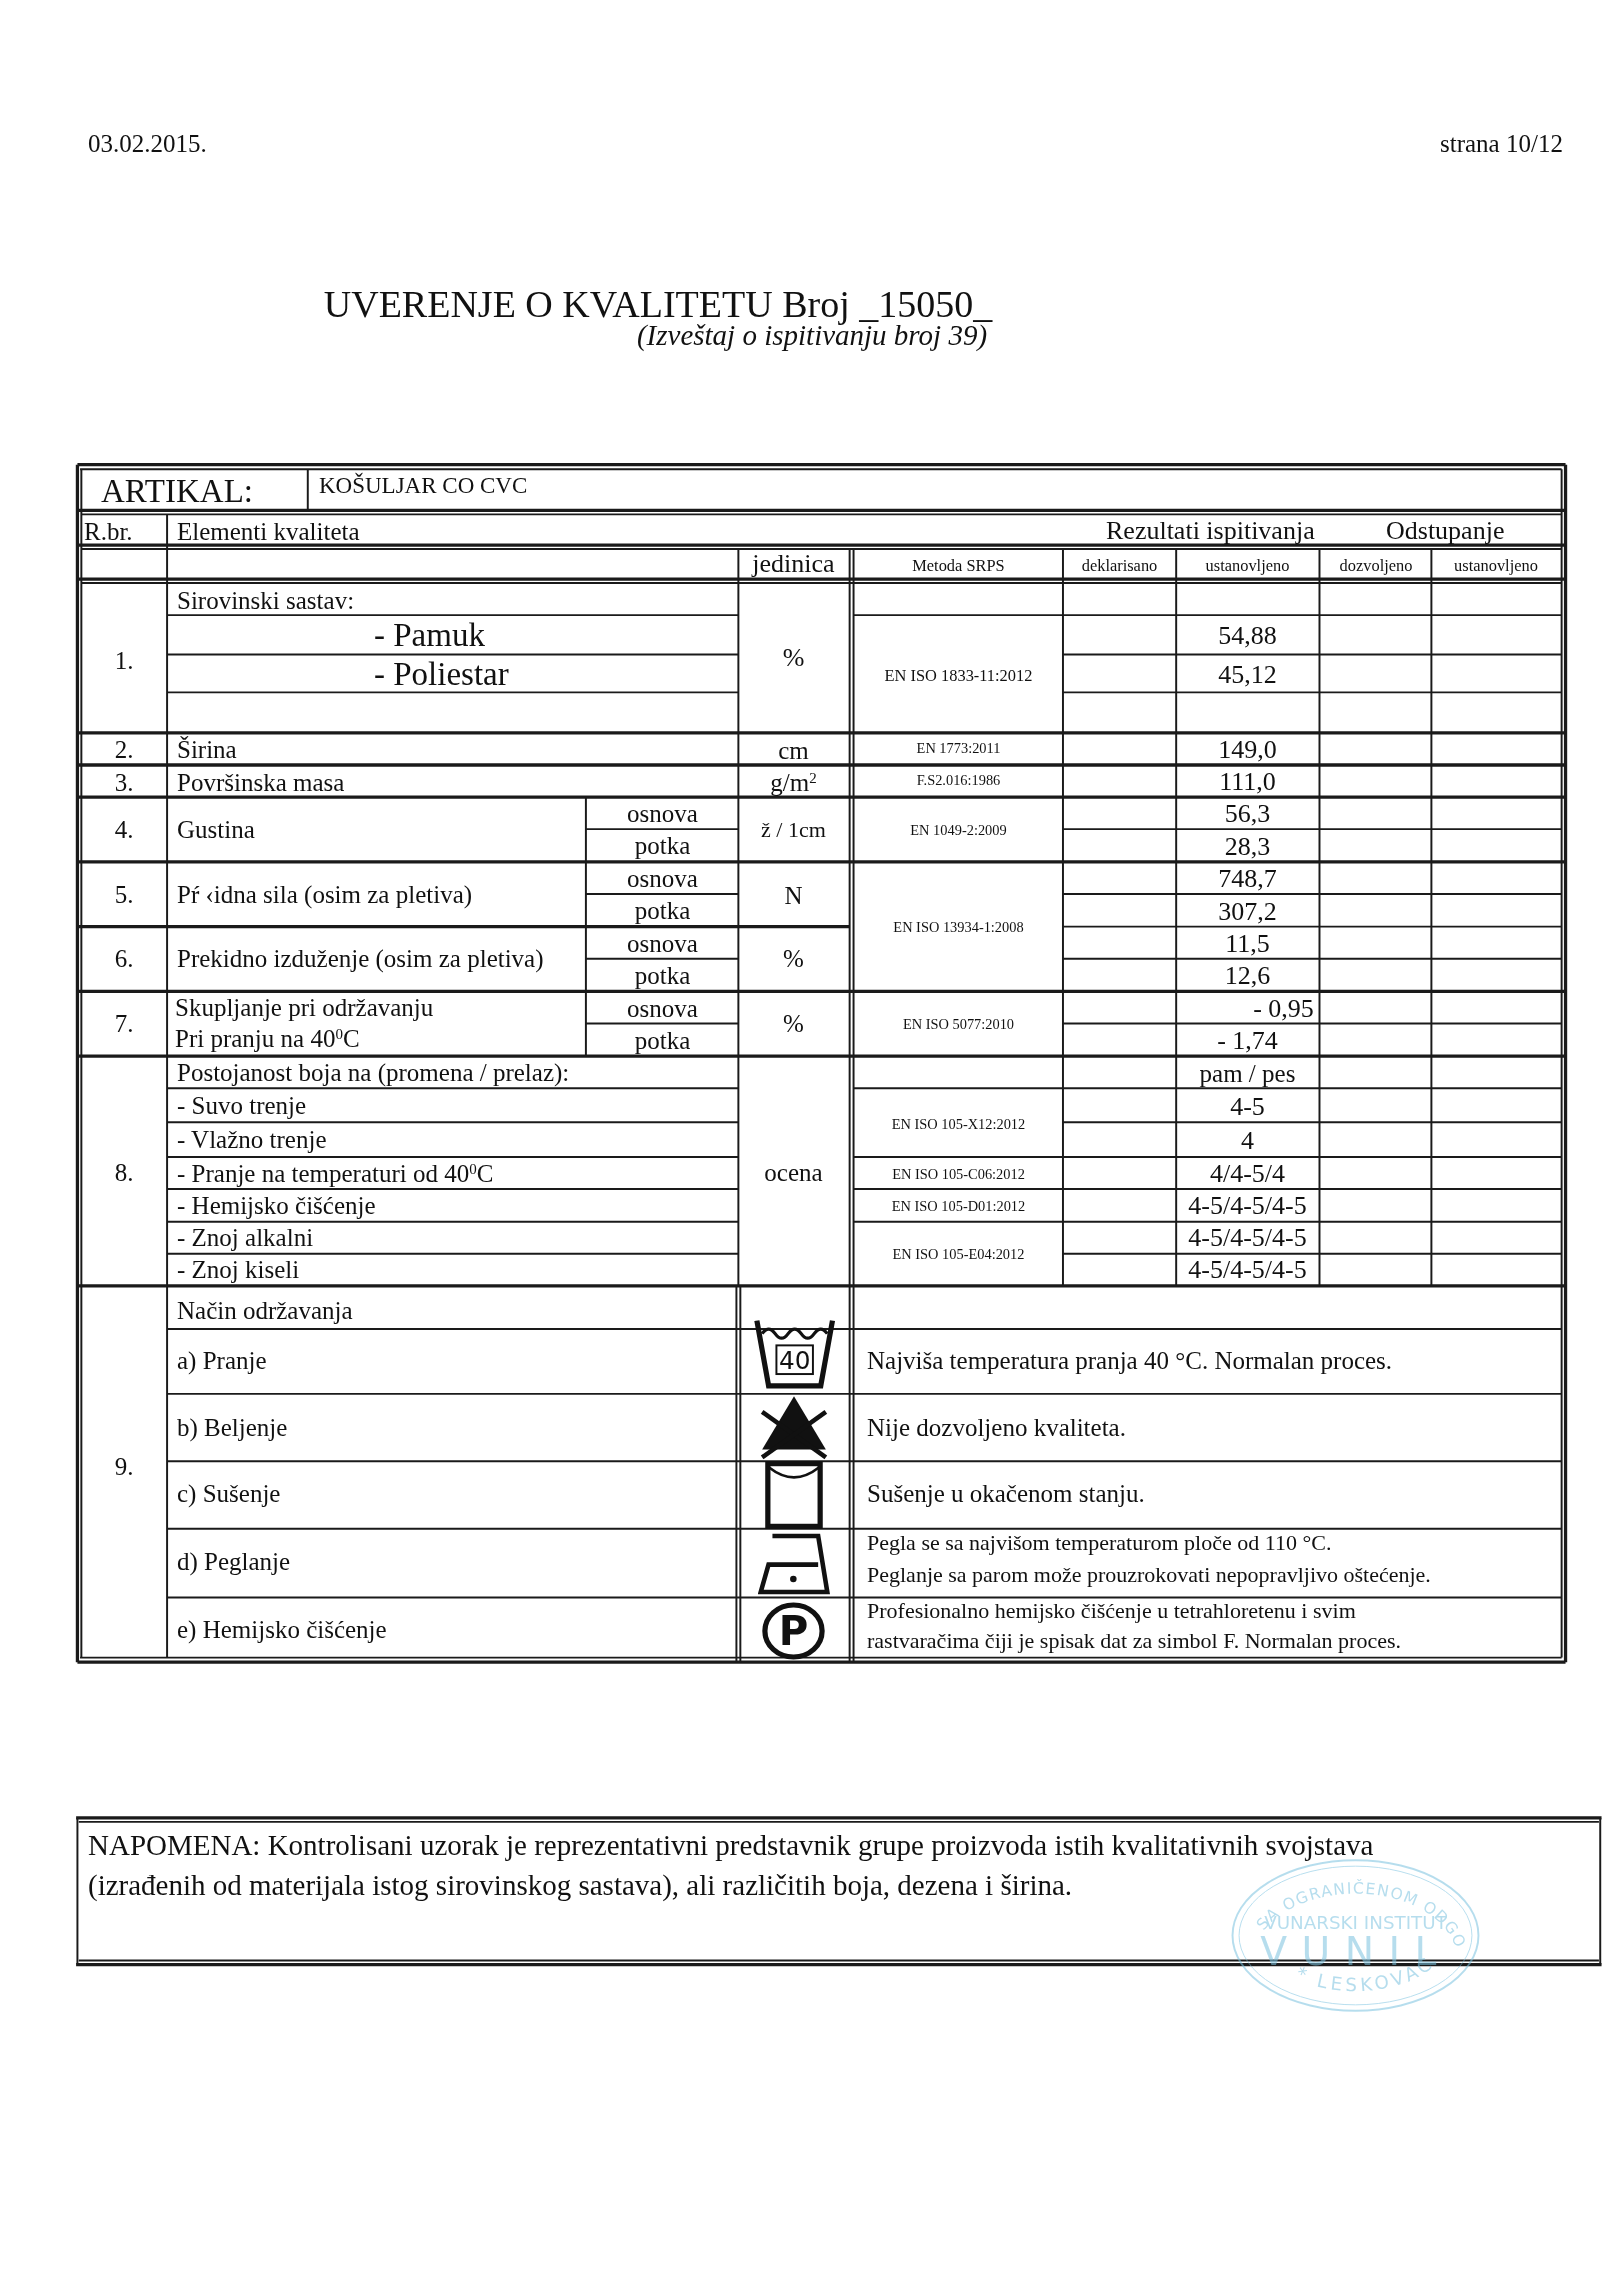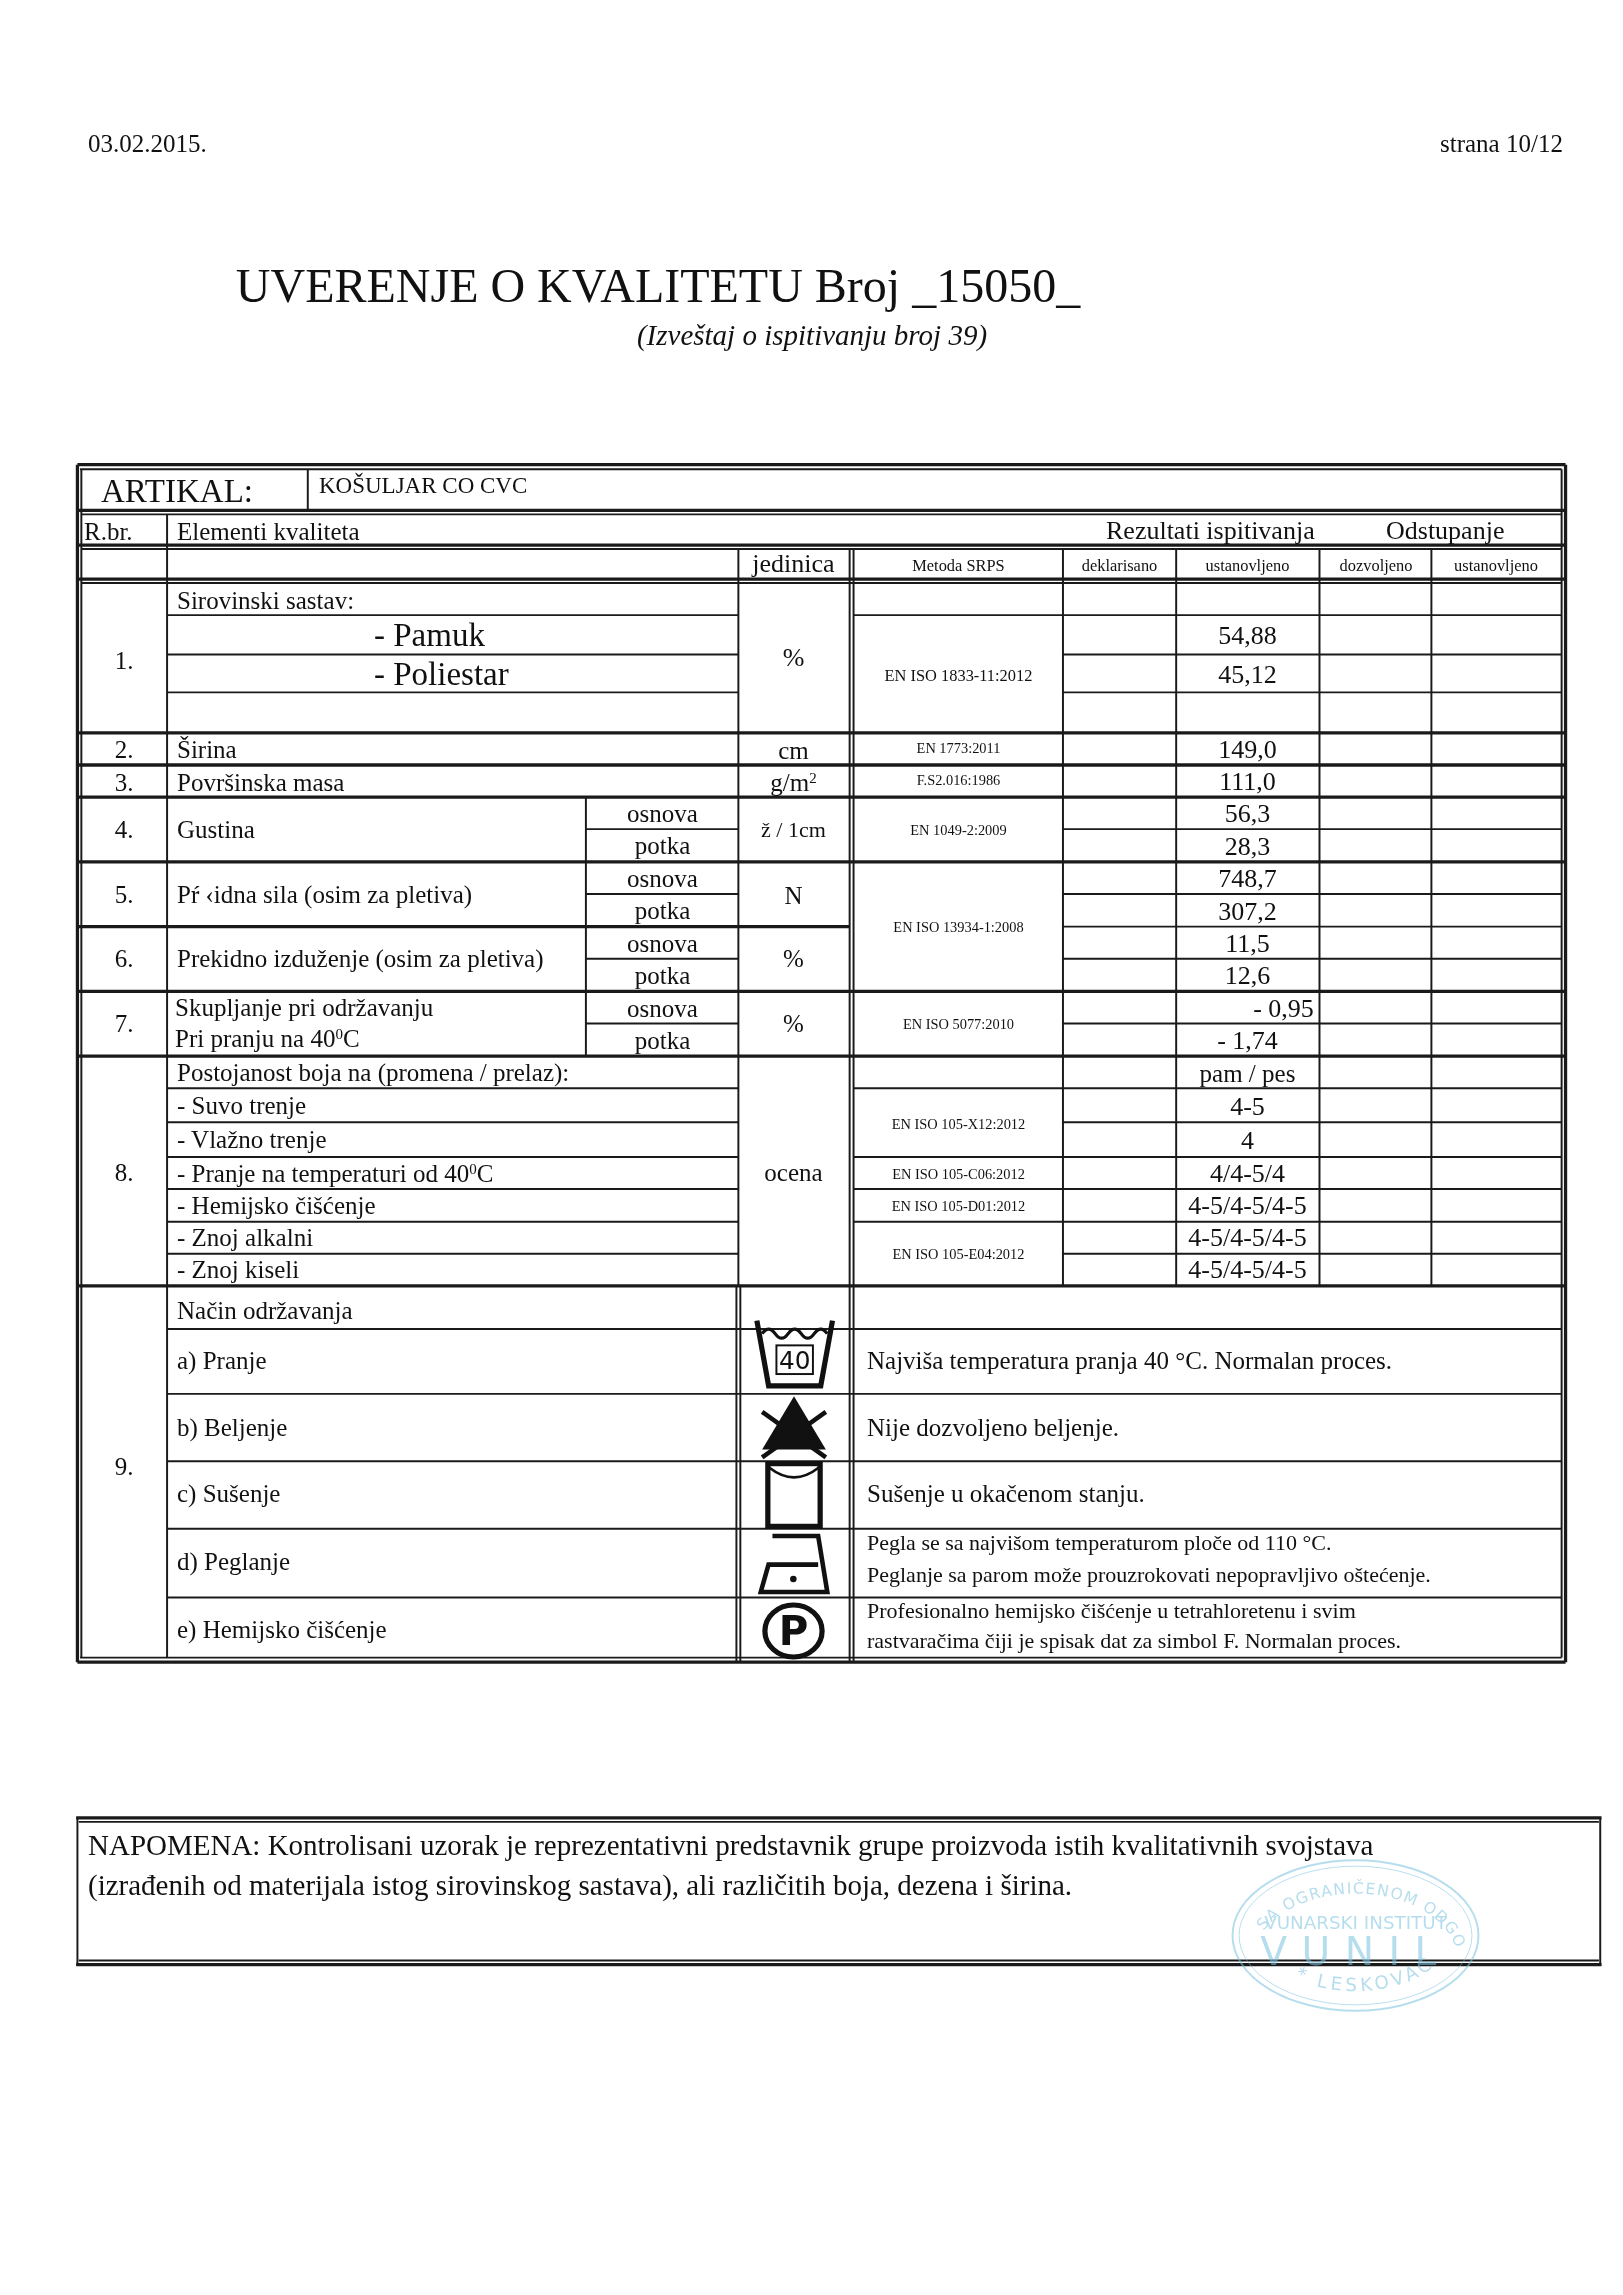--- a/index.html
+++ b/index.html
@@ -18,21 +18,21 @@
   #grid line.thick { stroke-width:5; }
   sup { font-size:60%; vertical-align:0.55em; line-height:0; }
   .care-ic { position:absolute; }
   .stamp { position:absolute; left:1229px; top:1857px; width:253px; height:157px; opacity:0.55; }
 </style>
 </head>
 <body>
 
 <div class="abs t38" style="left:88px;top:131px;">03.02.2015.</div>
 <div class="abs t38" style="left:1440px;top:131px;">strana 10/12</div>
-<div class="abs c" style="left:0;width:1316px;top:258px;font-size:48px;">UVERENJE O KVALITETU  Broj _15050_</div>
+<div class="abs c" style="left:0;width:1316px;top:282px;font-size:38px;">UVERENJE O KVALITETU  Broj _15050_</div>
 <div class="abs c" style="left:0;width:1624px;top:319px;font-size:29px;font-style:italic;">(Izveštaj o ispitivanju broj 39)</div>
 
 <svg id="grid" xmlns="http://www.w3.org/2000/svg" viewBox="0 0 2481 3507" width="1624" height="2295">
 
   <line class="thick" x1="118" y1="710" x2="2392" y2="710"></line>
   <line x1="122" y1="717" x2="2386" y2="717"></line>
   <line class="thick" x1="118" y1="2540" x2="2392" y2="2540"></line>
   <line x1="122" y1="2533" x2="2386" y2="2533"></line>
   <line class="thick" x1="118" y1="710" x2="118" y2="2540"></line>
   <line x1="124" y1="717" x2="124" y2="2533"></line>
@@ -239,21 +239,21 @@
     <text x="62" y="78" text-anchor="middle" font-size="38" font-family="'DejaVu Sans', sans-serif" fill="#111">40</text>
   </svg>
   <div class="abs t38" style="left:867px;top:1348px;">Najviša temperatura pranja 40 °C. Normalan proces.</div>
 
   <div class="abs t38" style="left:177px;top:1415px;">b) Beljenje</div>
   <svg class="care-ic" style="left:758px;top:1395px;" width="72" height="65" viewBox="0 0 110 100">
     <polygon points="55,2 104,84 6,84" fill="#111"></polygon>
     <line x1="6" y1="26" x2="104" y2="96" stroke="#111" stroke-width="7"></line>
     <line x1="104" y1="26" x2="6" y2="96" stroke="#111" stroke-width="7"></line>
   </svg>
-  <div class="abs t38" style="left:867px;top:1415px;">Nije dozvoljeno beljenje.</div>
+  <div class="abs t38" style="left:867px;top:1415px;">Nije dozvoljeno kvaliteta.</div>
 
   <div class="abs t38" style="left:177px;top:1481px;">c) Sušenje</div>
   <svg class="care-ic" style="left:765px;top:1461px;" width="58" height="68" viewBox="0 0 88 104">
     <rect x="4" y="4" width="80" height="96" fill="none" stroke="#111" stroke-width="8"></rect>
     <path d="M6 10 Q44 40 82 10" fill="none" stroke="#111" stroke-width="4"></path>
   </svg>
   <div class="abs t38" style="left:867px;top:1481px;">Sušenje u okačenom stanju.</div>
 
   <div class="abs t38" style="left:177px;top:1549px;">d) Peglanje</div>
   <svg class="care-ic" style="left:758px;top:1532px;" width="72" height="64" viewBox="0 0 110 98">

